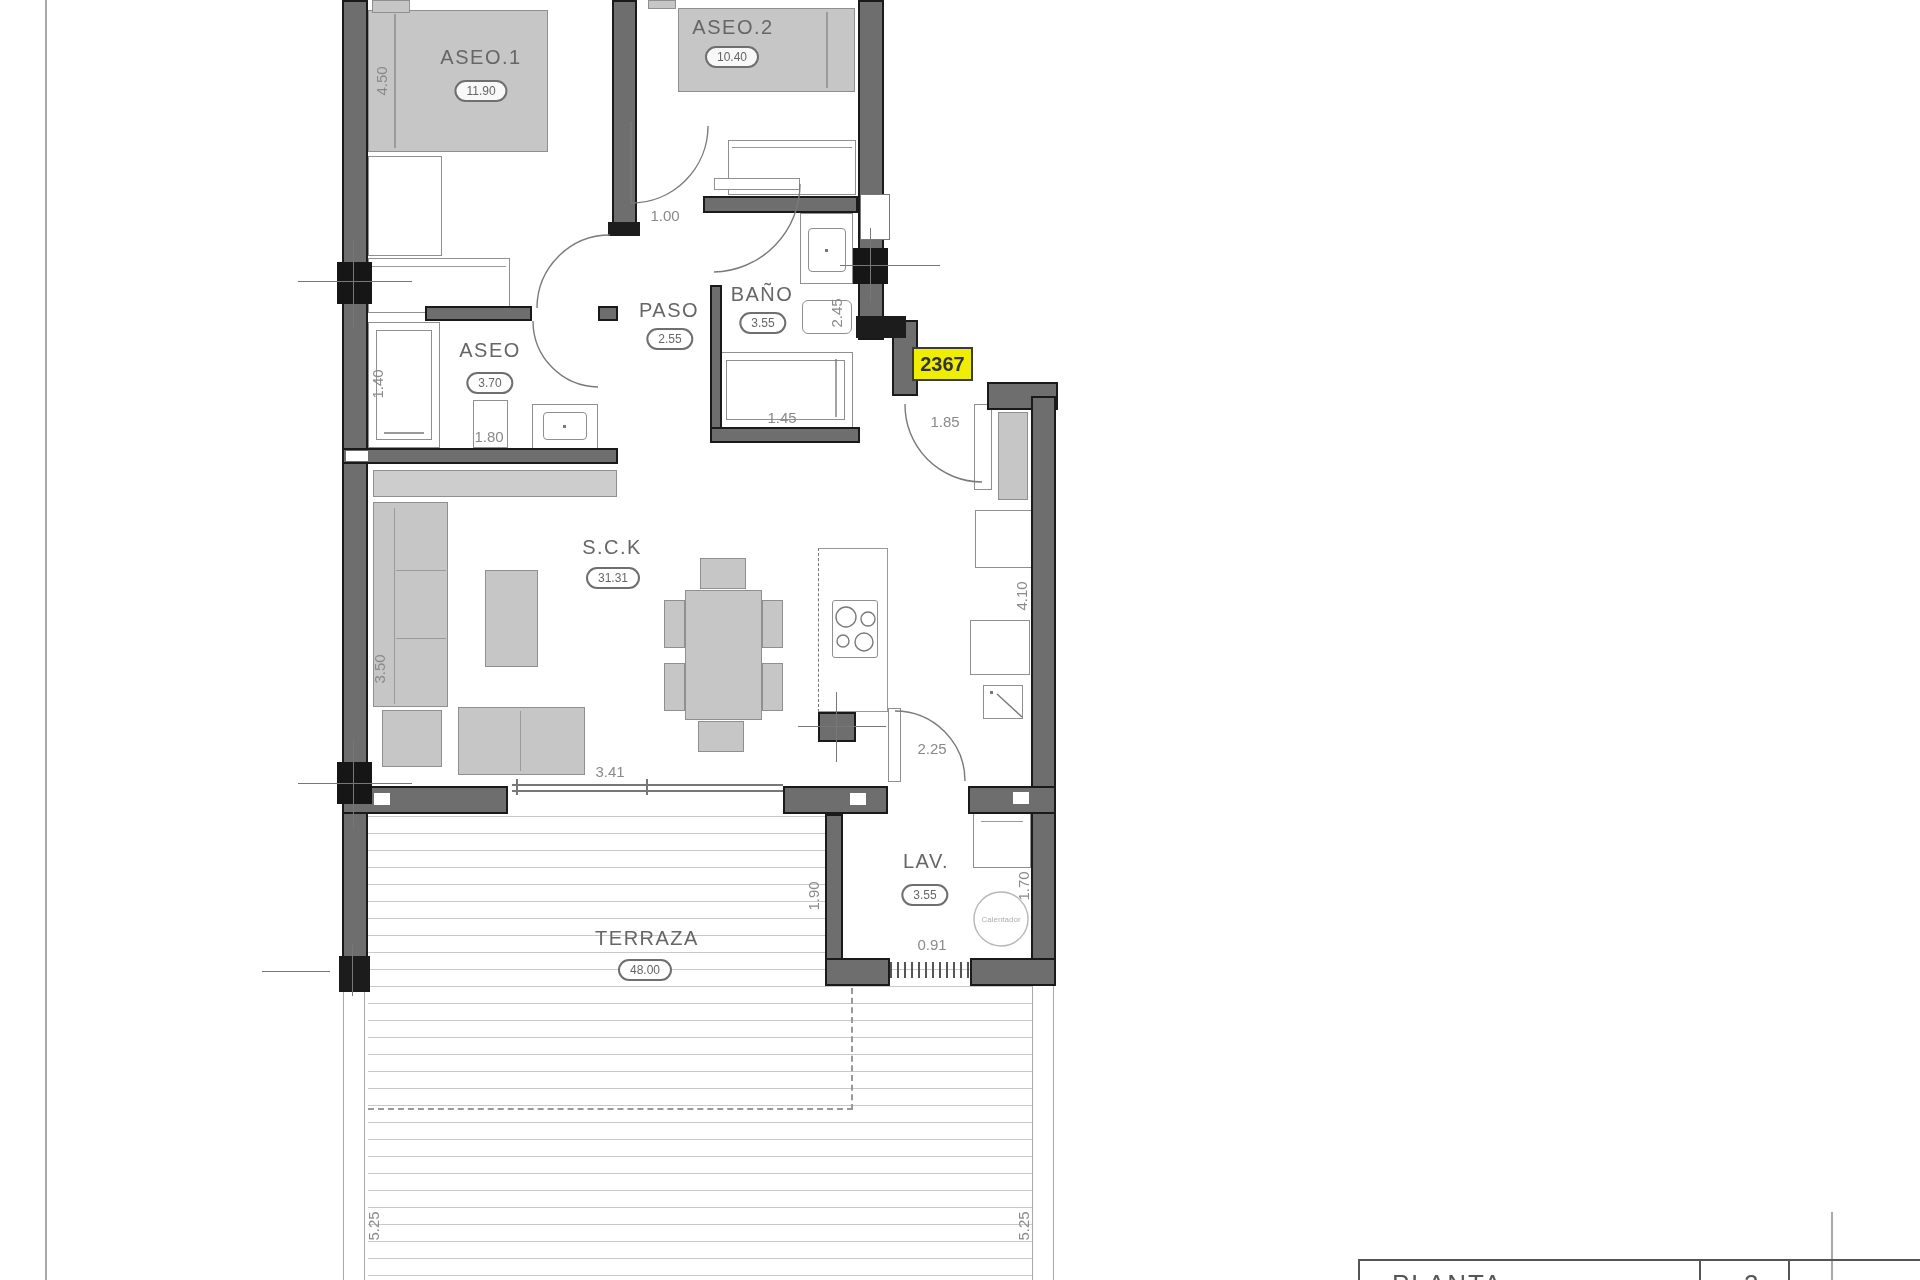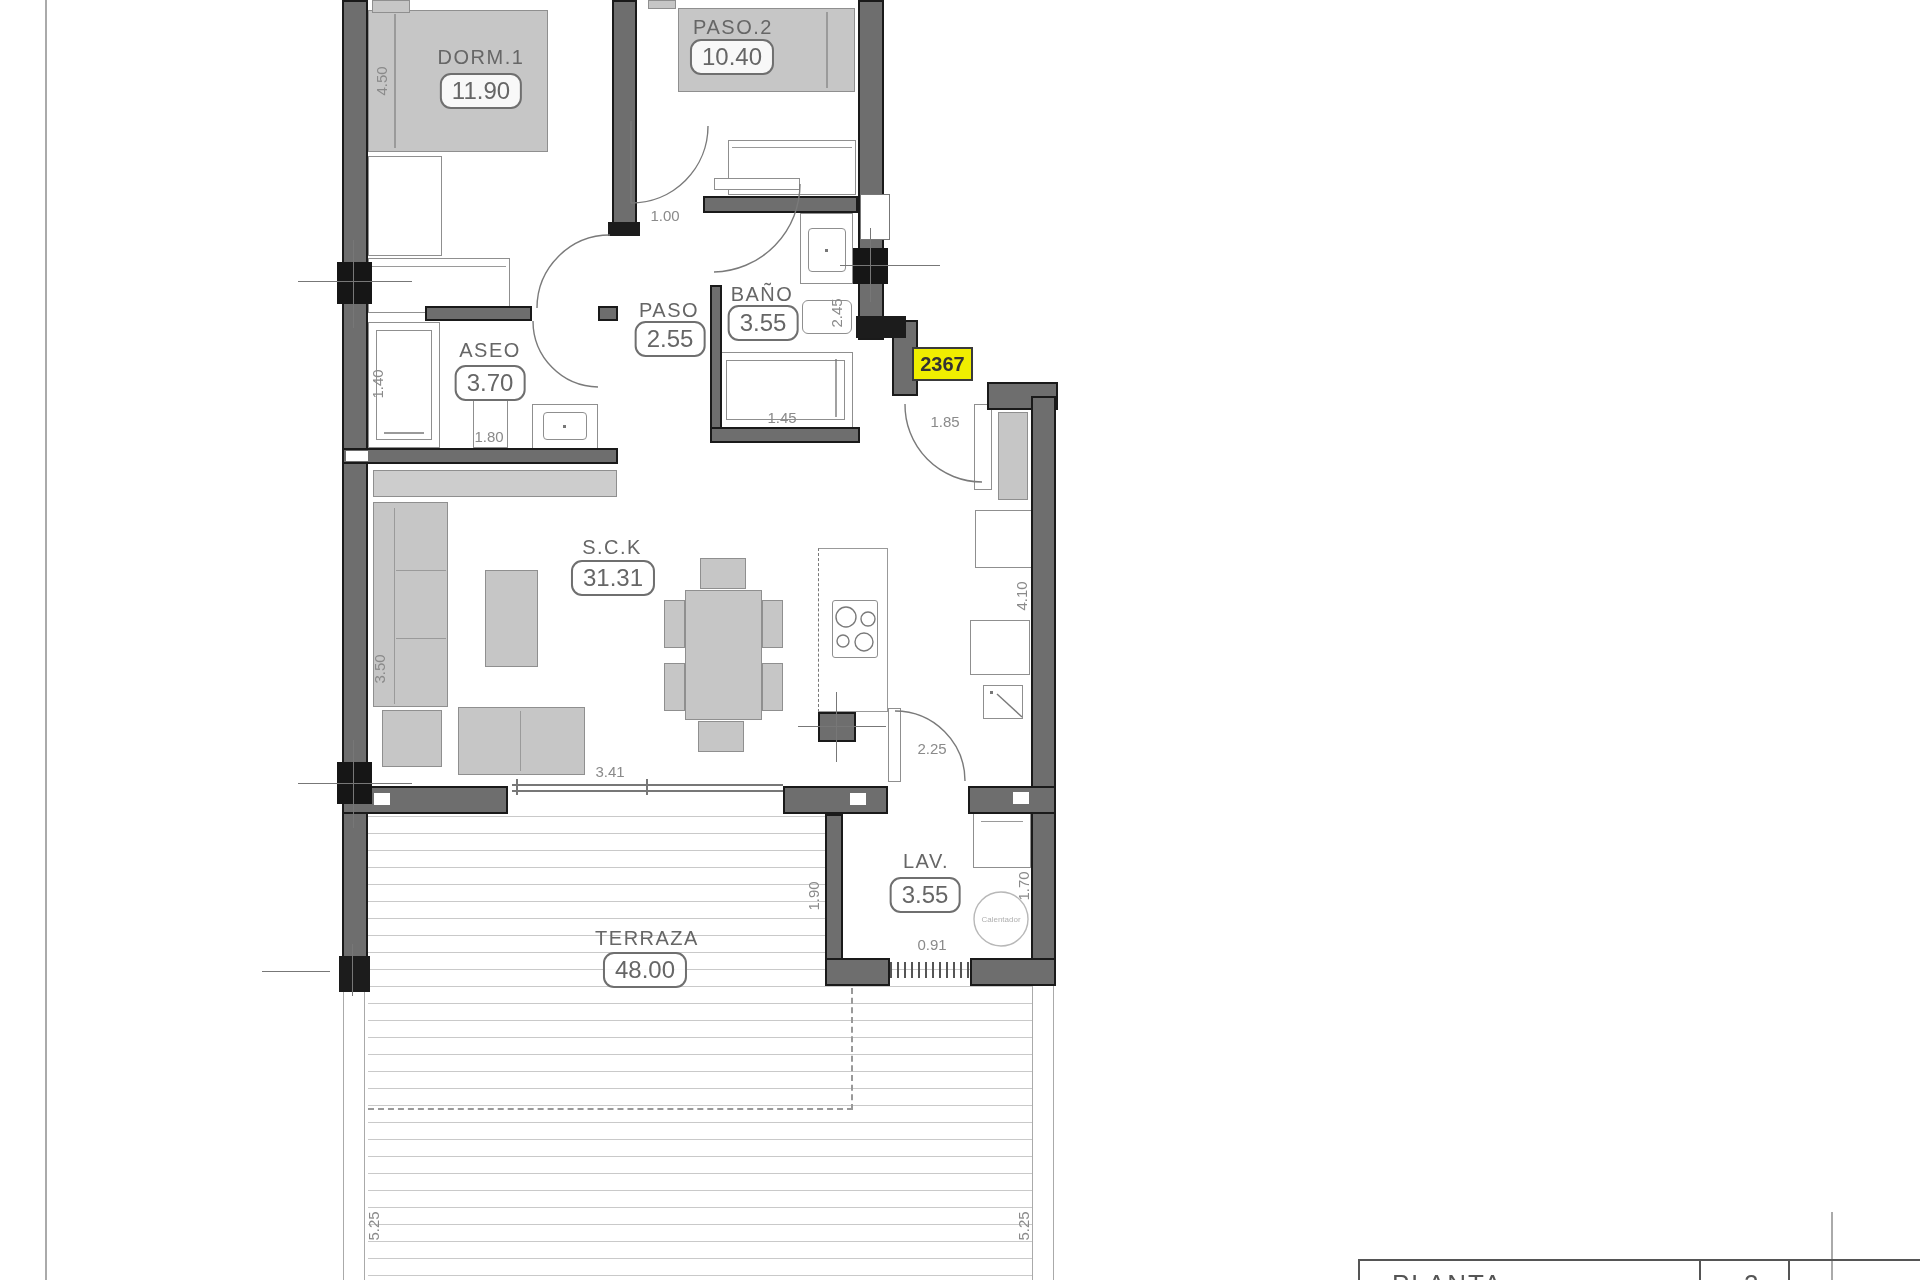--- a/index.html
+++ b/index.html
@@ -12,21 +12,21 @@
   .tline{position:absolute;background:#777;}
   .lline{position:absolute;background:#aaa;}
   .furn{position:absolute;background:#c6c6c6;border:1.5px solid #8f8f8f;box-sizing:border-box;}
   .fixt{position:absolute;background:#ffffff;border:1.5px solid #8f8f8f;box-sizing:border-box;}
   .iline{position:absolute;background:#9a9a9a;}
   .dim{position:absolute;color:#8a8a8a;font-size:15px;white-space:nowrap;
        transform:translate(-50%,-50%);}
   .dim.v{transform:translate(-50%,-50%) rotate(-90deg);}
   .rlabel{position:absolute;color:#666;font-size:20px;letter-spacing:1.5px;white-space:nowrap;
           transform:translate(-50%,-50%);}
-  .abox{position:absolute;color:#666;font-size:24px;white-space:nowrap;background:rgba(255,255,255,.88);
+  .abox{position:absolute;color:#666;font-size:12px;white-space:nowrap;background:rgba(255,255,255,.88);
         border:2px solid #6f6f6f;border-radius:11px;padding:2px 10px;transform:translate(-50%,-50%);}
   .stripes{position:absolute;background:repeating-linear-gradient(180deg,#c9c9c9 0 1px,transparent 1px 17px);}
   .dashH{position:absolute;border-top:2px dashed #999;}
   .dashV{position:absolute;border-left:2px dashed #999;}
   .grille{position:absolute;background:repeating-linear-gradient(90deg,#555 0 2px,transparent 2px 7px);}
   #badge{position:absolute;left:912px;top:347px;width:61px;height:34px;background:#f0ee00;
          border:2px solid #3a3a3a;box-sizing:border-box;color:#333;font-weight:bold;font-size:20px;
          display:flex;align-items:center;justify-content:center;}
   #calentador-label{position:absolute;left:1001px;top:919px;transform:translate(-50%,-50%);
          color:#b0b0b0;font-size:8px;}
@@ -177,23 +177,23 @@
       <path d="M 997 694 L 1022 717"></path>
       <path d="M 836 359 L 836 417"></path>
       <circle cx="846" cy="617" r="10"></circle>
       <circle cx="868" cy="619" r="7"></circle>
       <circle cx="843" cy="641" r="6"></circle>
       <circle cx="864" cy="642" r="9"></circle>
       <circle cx="1001" cy="919" r="27" stroke="#b8b8b8"></circle>
     </g>
   </svg>
 
-  <div class="rlabel" style="left:481px;top:57px">DORM.1</div>
+  <div class="rlabel" style="left:481px;top:57px">ASEO.1</div>
   <div class="abox" style="left:481px;top:91px">11.90</div>
-  <div class="rlabel" style="left:733px;top:27px">PASO.2</div>
+  <div class="rlabel" style="left:733px;top:27px">ASEO.2</div>
   <div class="abox" style="left:732px;top:57px">10.40</div>
   <div class="rlabel" style="left:669px;top:310px">PASO</div>
   <div class="abox" style="left:670px;top:339px">2.55</div>
   <div class="rlabel" style="left:762px;top:294px">BAÑO</div>
   <div class="abox" style="left:763px;top:323px">3.55</div>
   <div class="rlabel" style="left:490px;top:350px">ASEO</div>
   <div class="abox" style="left:490px;top:383px">3.70</div>
   <div class="rlabel" style="left:612px;top:547px">S.C.K</div>
   <div class="abox" style="left:613px;top:578px">31.31</div>
   <div class="rlabel" style="left:926px;top:861px">LAV.</div>

